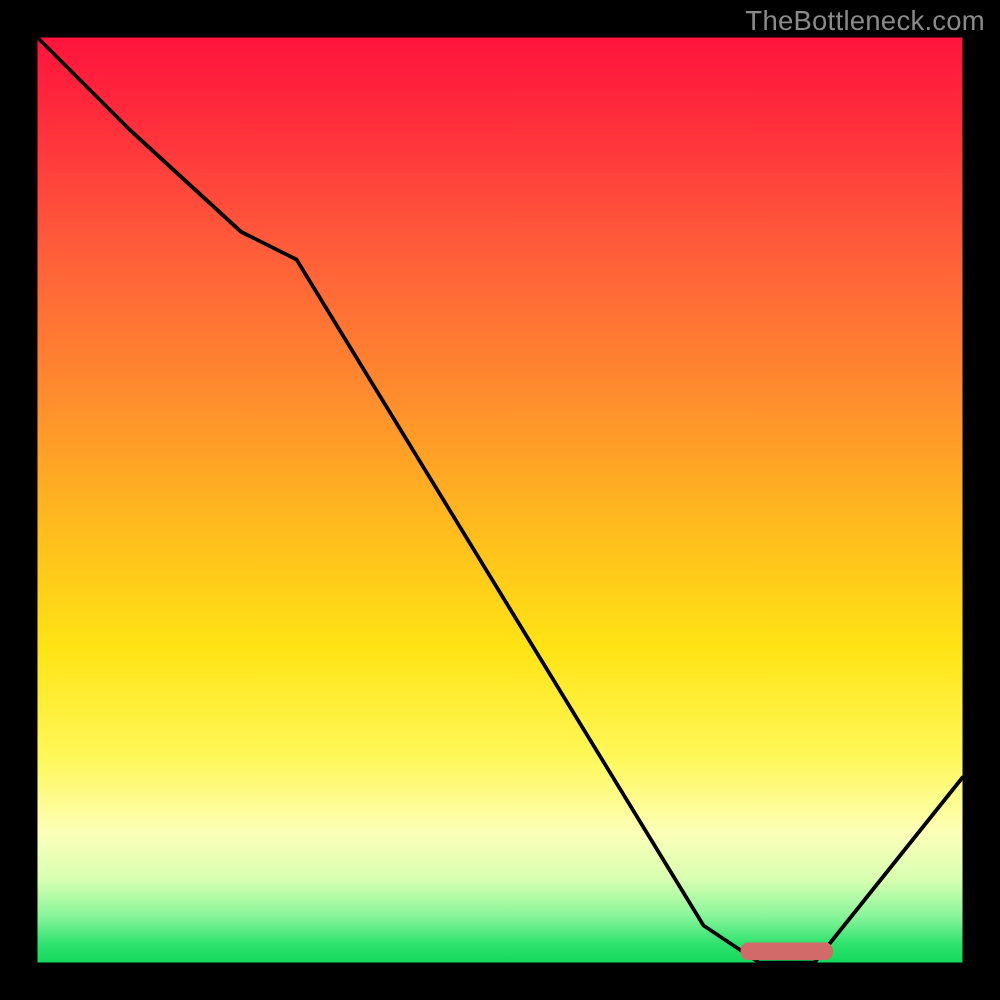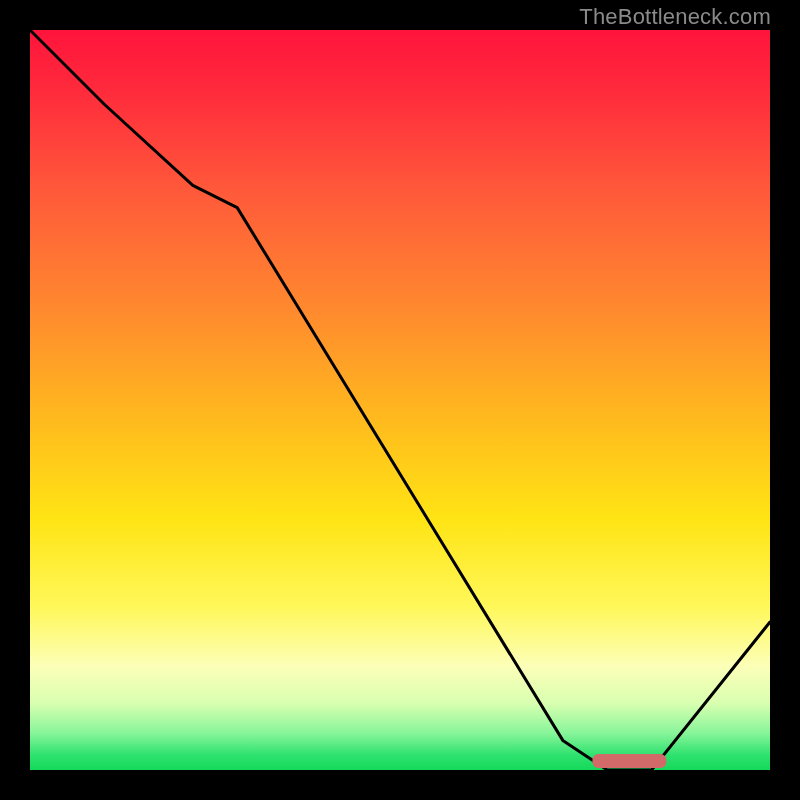--- a/index.html
+++ b/index.html
@@ -35,21 +35,21 @@
       #fcffb8 86%,
       #d8ffb0 91%,
       #88f59a 95%,
       #2ee26e 98%,
       #13d95a 100%
     );
   }
   .watermark {
     position: absolute;
     top: 4px;
-    right: 29px;
+    right: 12px;
     color: #8a8a8a;
     font-size: 22px;
     font-weight: 500;
     letter-spacing: 0.2px;
   }
   svg.curve-layer {
     position: absolute;
     left: 0;
     top: 0;
     width: 740px;

